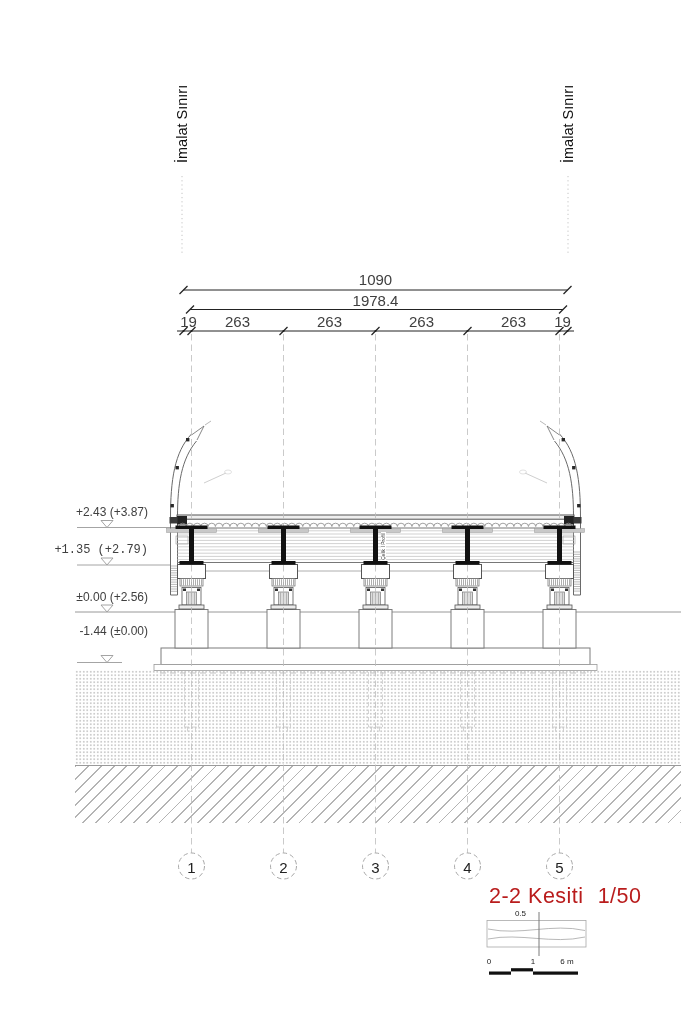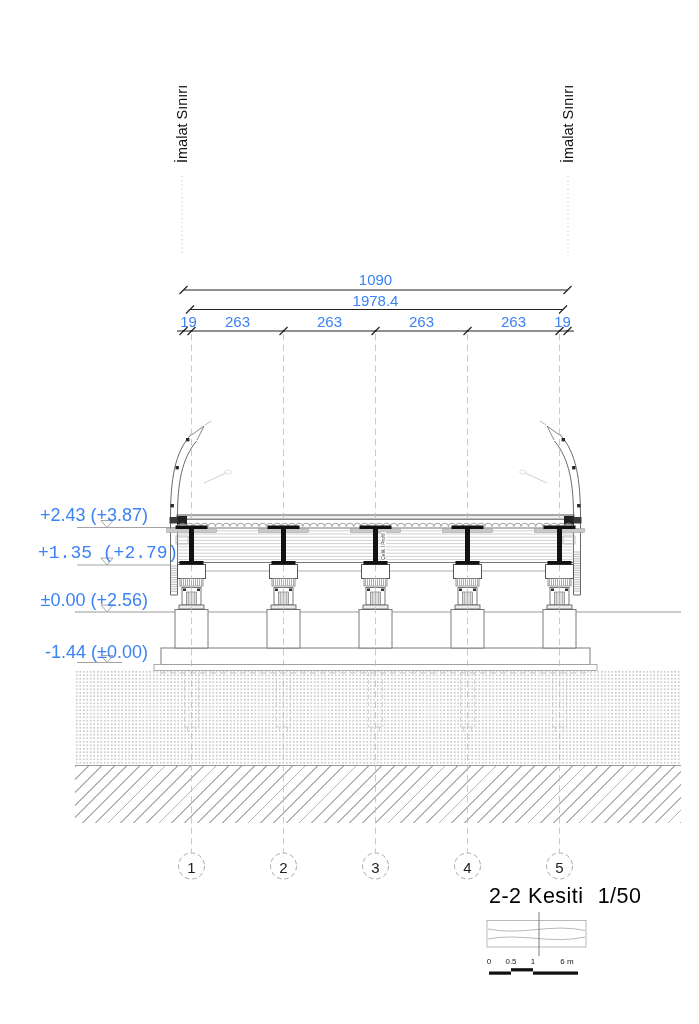--- a/index.html
+++ b/index.html
@@ -1,24 +1,24 @@
 <!DOCTYPE html>
 <html><head>
 <meta charset="utf-8">
 <style>
   html,body{margin:0;padding:0;background:#fff;}
   .canvas{position:relative;width:699px;height:1024px;background:#ffffff;overflow:hidden;
           font-family:"Liberation Sans", sans-serif;color:#1a1a1a;}
   .abs{position:absolute;}
-  .txt{position:absolute;white-space:nowrap;color:#3b82f6;}
+  .txt{position:absolute;white-space:nowrap;color:#404040;}
   .rot{transform:rotate(-90deg);transform-origin:0 0;}
   .dim{font-size:15px;text-align:center;}
-  .elev{font-size:18px;text-align:right;}
+  .elev{font-size:12px;text-align:right;}
   .axisnum{font-size:15px;text-align:center;color:#222;}
-  .title{font-size:21.5px;letter-spacing:.5px;color:#000000;}
+  .title{font-size:21.5px;letter-spacing:.5px;color:#b91c1c;}
   .title .gap{display:inline-block;width:14px;}
   .sb{font-size:8px;text-align:center;color:#222;}
   .vert-label{font-size:14.5px;color:#111;}
   .steel-label{font-size:5px;color:#333;background:#fff;line-height:5px;padding:0 1px;}
   
   .stipple{left:75px;top:670px;width:606px;height:95px;
      background-image:radial-gradient(#cdcdcd 0.7px, transparent 0.9px);
      background-size:3.5px 3.5px;border-bottom:1.6px solid #9a9a9a;}
   .hatch{left:75px;top:766px;width:606px;height:57px;
      background:repeating-linear-gradient(135deg,#b4b4b4 0 1.3px,transparent 1.3px 9px);}
@@ -377,31 +377,31 @@
   <div class="txt dim" style="left:168.5px;top:313px;width:40px;">19</div>
   <div class="txt dim" style="left:217.5px;top:313px;width:40px;">263</div>
   <div class="txt dim" style="left:309.5px;top:313px;width:40px;">263</div>
   <div class="txt dim" style="left:401.5px;top:313px;width:40px;">263</div>
   <div class="txt dim" style="left:493.5px;top:313px;width:40px;">263</div>
   <div class="txt dim" style="left:542.5px;top:313px;width:40px;">19</div>
 
   <div class="txt elev" style="left:38px;top:505px;width:110px;">+2.43 (+3.87)</div>
   <div class="txt elev" style="left:38px;top:543px;width:110px;font-family:Liberation Mono, monospace;">+1.35 (+2.79)</div>
   <div class="txt elev" style="left:38px;top:590px;width:110px;">±0.00 (+2.56)</div>
-  <div class="txt elev" style="left:38px;top:642px;width:110px;">-1.44 (±0.00)</div>
+  <div class="txt elev" style="left:38px;top:624px;width:110px;">-1.44 (±0.00)</div>
 
   <div class="txt rot steel-label" style="left:381px;top:561px;">Çelik I Profil</div>
 
   <div class="txt axisnum" style="left:178.5px;top:858.5px;width:26px;">1</div>
   <div class="txt axisnum" style="left:270.5px;top:858.5px;width:26px;">2</div>
   <div class="txt axisnum" style="left:362.5px;top:858.5px;width:26px;">3</div>
   <div class="txt axisnum" style="left:454.5px;top:858.5px;width:26px;">4</div>
   <div class="txt axisnum" style="left:546.5px;top:858.5px;width:26px;">5</div>
 
   <div class="txt title" style="left:489px;top:884px;">
     <span>2-2 Kesiti</span><span class="gap"></span><span>1/50</span>
   </div>
 
   <div class="txt sb" style="left:474px;top:957px;width:30px;">0</div>
-  <div class="txt sb" style="left:496px;top:957px;width:30px;">0.5</div>
+  <div class="txt sb" style="left:496px;top:909px;width:30px;text-align:right;">0.5</div>
   <div class="txt sb" style="left:518px;top:957px;width:30px;">1</div>
   <div class="txt sb" style="left:552px;top:957px;width:30px;">6 m</div>
 </div>
 
 </body></html>

